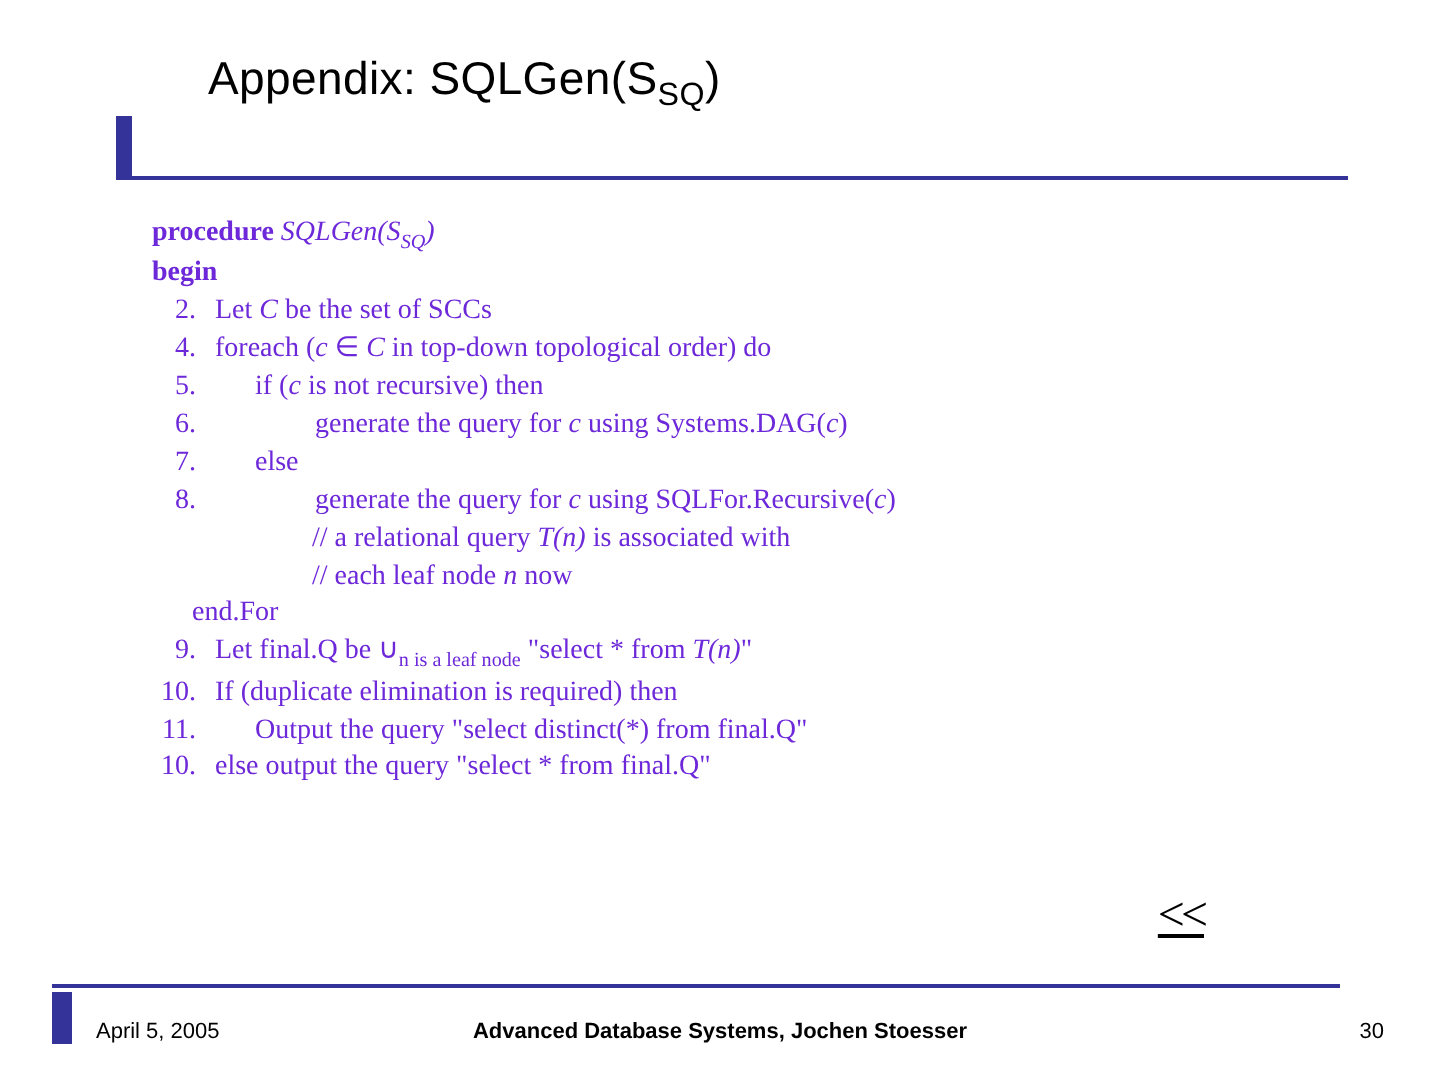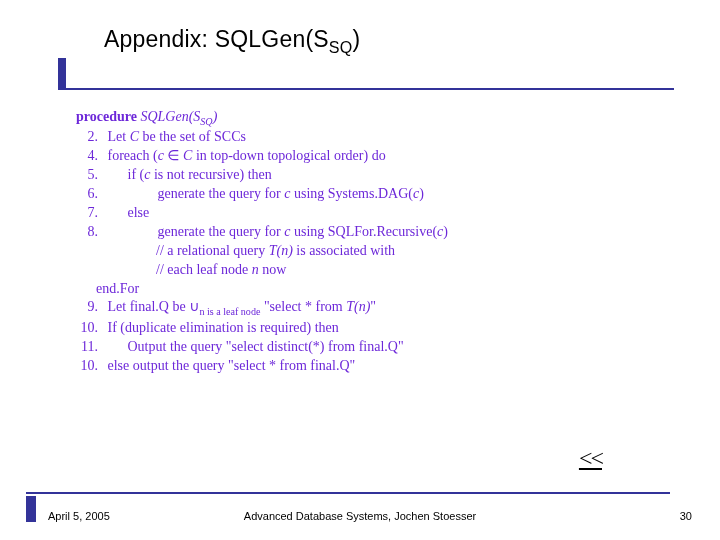--- a/index.html
+++ b/index.html
@@ -110,20 +110,21 @@
     position: absolute;
     left: 48px;
     bottom: 0;
   }
   .footer .center {
     position: absolute;
     left: 0;
     width: 720px;
     text-align: center;
     bottom: 0;
+    font-weight: bold;
   }
   .footer .pagenum {
     position: absolute;
     right: 28px;
     bottom: 0;
   }
 </style>
 </head>
 <body>
 
@@ -133,20 +134,23 @@
   <div class="accent-line"></div>
 
   <div class="title-block">
     <span>Appendix: SQLGen(S</span><span class="sub">SQ</span><span>)</span>
   </div>
 
   <div class="body">
     <div class="row">
       <b>procedure</b>
       <span class="it">SQLGen(S</span><span class="sub2">SQ</span><span class="it">)</span>
+    </div>
+    <div class="row">
+      <b>begin</b>
     </div>
 
 
     <div class="row">
       <span class="num">2.</span>
       <span>Let </span><span class="it">C</span><span> be the set of SCCs</span>
     </div>
 
 
     <div class="row">

